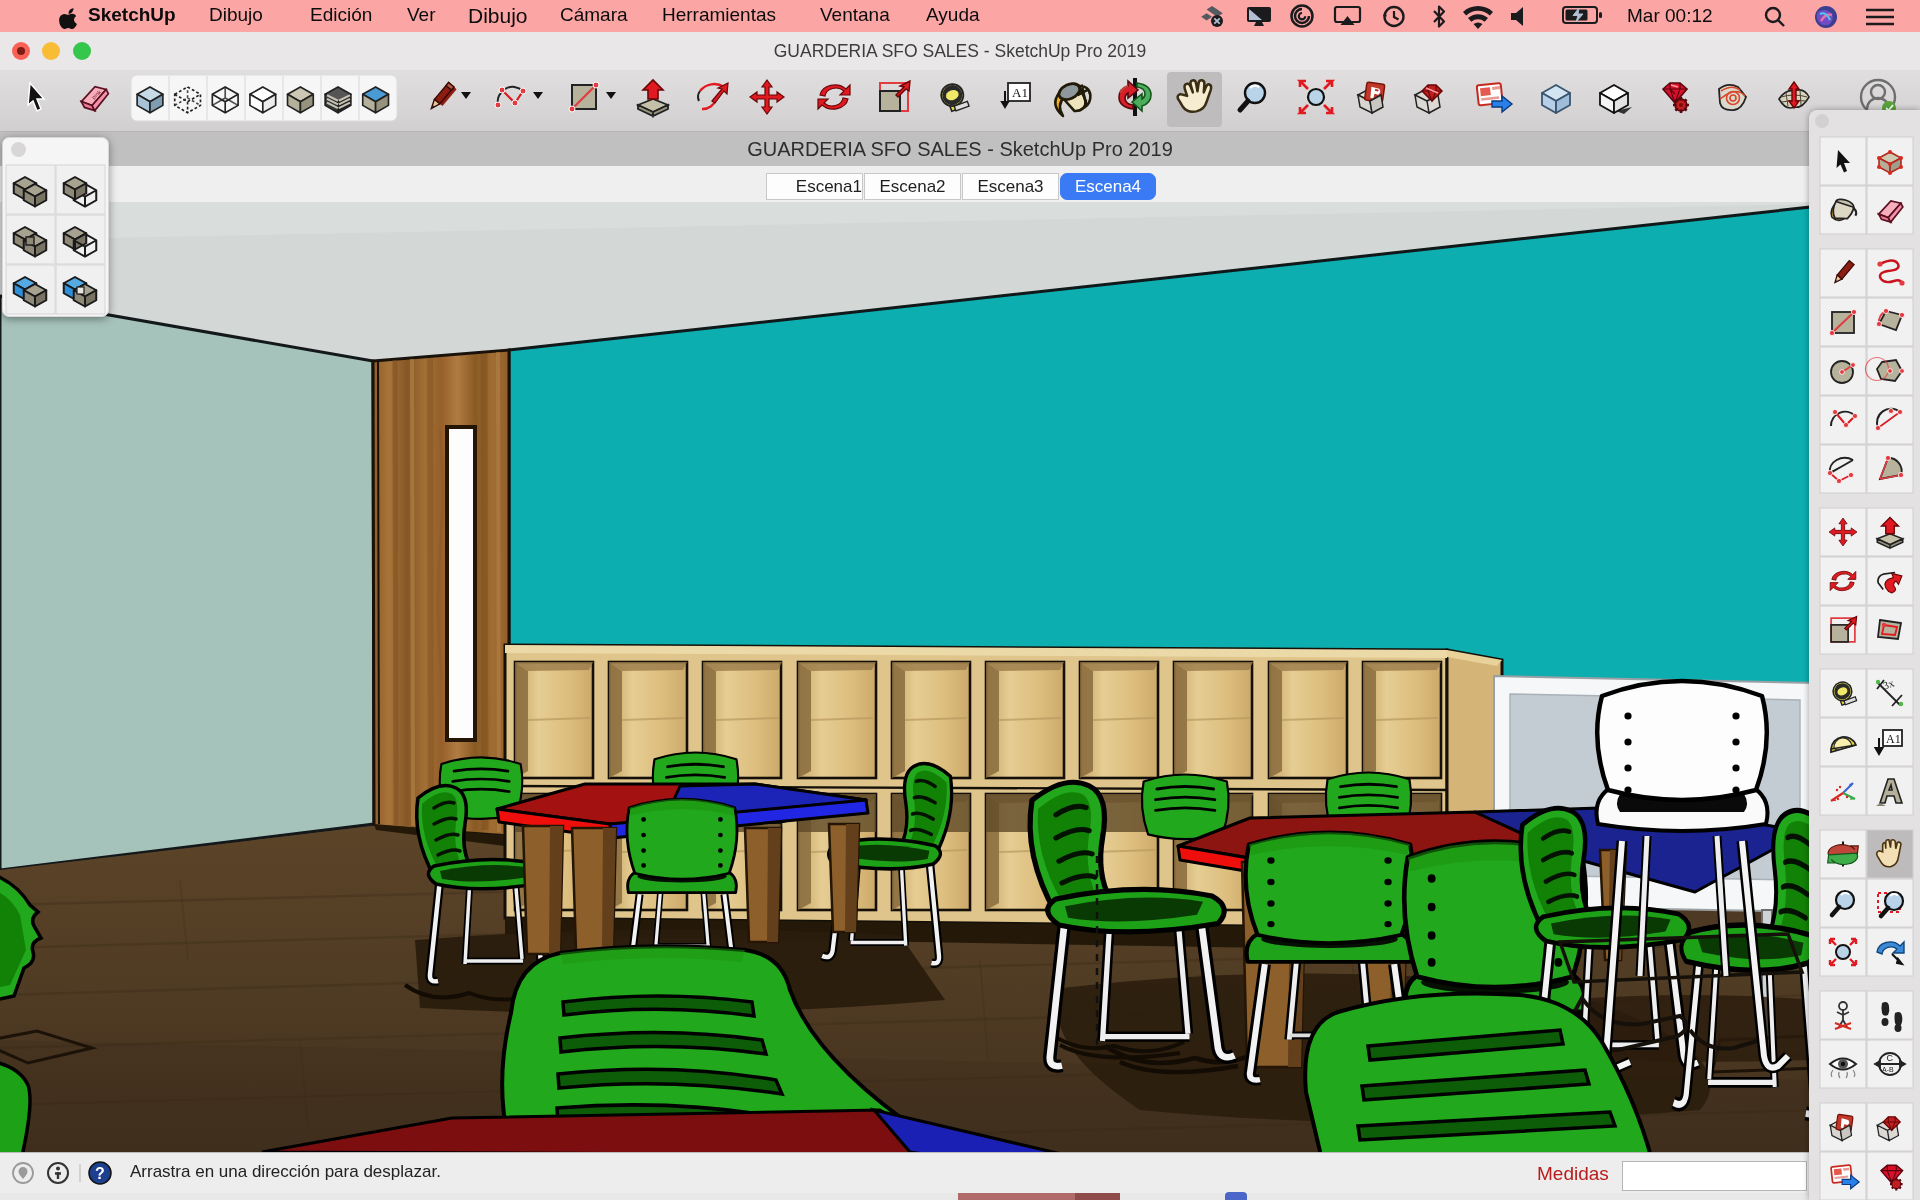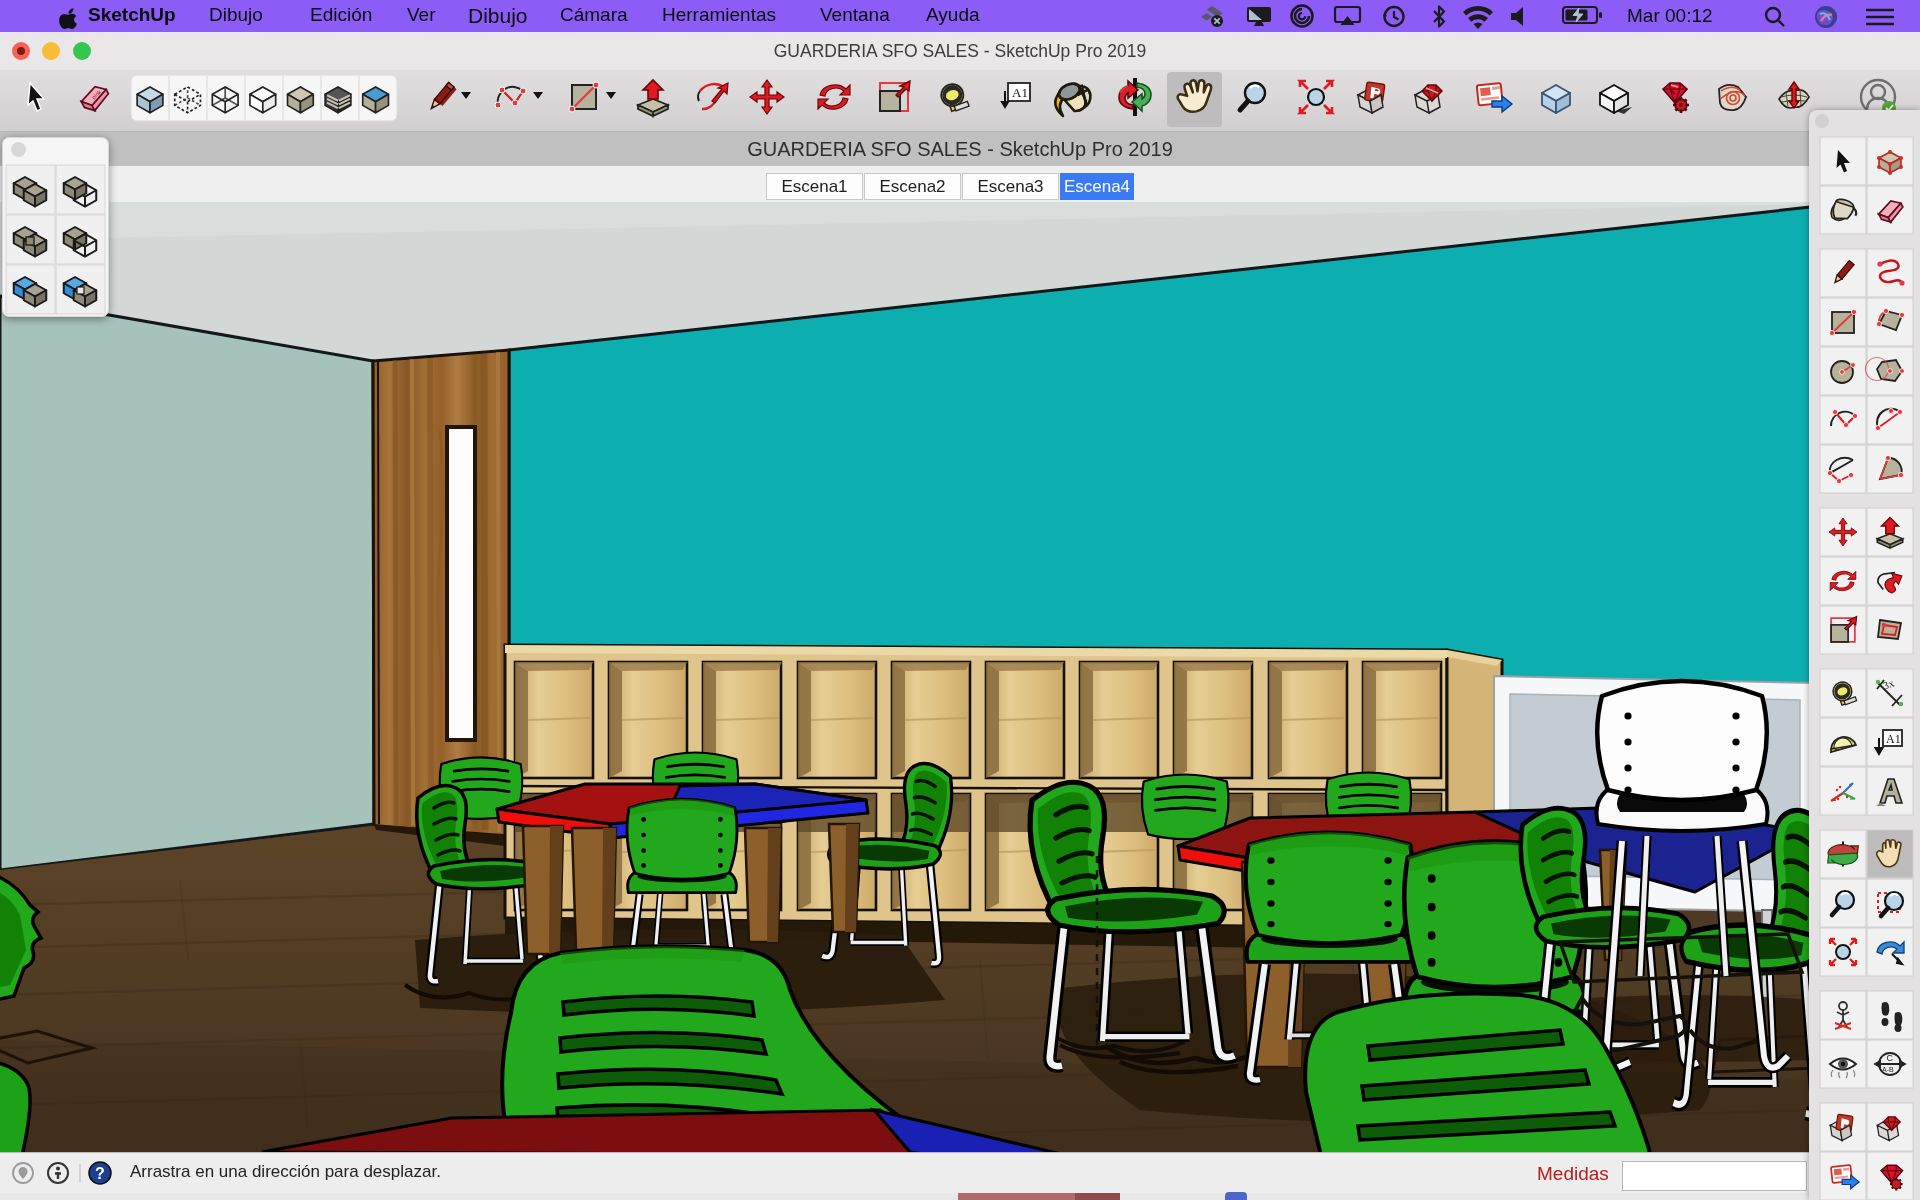--- a/index.html
+++ b/index.html
@@ -1,19 +1,19 @@
 <!DOCTYPE html>
 <html><head>
 <meta charset="utf-8">
 <style>
 html,body{margin:0;padding:0;}
 body{width:1920px;height:1200px;position:relative;overflow:hidden;
   font-family:"Liberation Sans",sans-serif;background:#4e3a24;}
 .abs{position:absolute;}
-#menubar{left:0;top:0;width:1920px;height:32px;background:#8b5cf6;color:#0b0b0c;}
+#menubar{left:0;top:0;width:1920px;height:32px;background:#fca5a5;color:#0b0b0c;}
 #titlebar{left:0;top:32px;width:1920px;height:38px;background:#e9e7e7;border-bottom:1px solid #c4c2c2;}
 .tl{position:absolute;top:42px;width:18px;height:18px;border-radius:50%;}
 #wtitle{position:absolute;top:41px;left:0;width:1920px;text-align:center;font-size:17.5px;color:#3d3d3d;}
 #toolbar{left:0;top:70px;width:1920px;height:61px;background:linear-gradient(#e0dede,#d1cfcf);border-bottom:1px solid #b7b5b5;}
 #gbar{left:0;top:132px;width:1920px;height:34px;background:#c1c0c0;text-align:center;font-size:20px;color:#2e2e2e;line-height:34px;}
 #tabstrip{left:0;top:166px;width:1920px;height:36px;background:#f0efef;}
 .tab{position:absolute;top:7px;height:27px;background:#fdfdfd;border:1px solid #c8c8c8;
   font-size:17px;color:#1e1e1e;text-align:center;line-height:26px;box-sizing:border-box;}
 .tab.active{background:#3a7bf5;color:#fff;border-color:#3a7bf5;}
 #statusbar{left:0;top:1152px;width:1920px;height:40px;background:#ededed;
@@ -687,24 +687,24 @@
 <g transform="translate(1878,97) scale(1.0)">
       <circle cx="0" cy="0" r="17" fill="none" stroke="#6e6e6e" stroke-width="2.4"></circle>
       <circle cx="0" cy="-5" r="7" fill="none" stroke="#6e6e6e" stroke-width="2.4"></circle>
       <path d="M-11,12 a11,11 0 0 1 22,0" fill="none" stroke="#6e6e6e" stroke-width="2.4"></path>
       <circle cx="11" cy="11" r="7" fill="#57a33a"></circle>
       <path d="M8,11 l2.5,2.5 L15,8" stroke="#fff" stroke-width="1.8" fill="none"></path>
     </g>
 </svg>
 <div id="gbar" class="abs">GUARDERIA SFO SALES - SketchUp Pro 2019</div>
 <div id="tabstrip" class="abs">
-<div class="tab" style="left:766px;width:97px;">Escena1</div>
+<div class="tab" style="left:766px;width:97px;text-align:right;">Escena1</div>
 <div class="tab" style="left:864px;width:97px;">Escena2</div>
 <div class="tab" style="left:962px;width:97px;">Escena3</div>
-<div class="tab active" style="left:1060px;width:74px;">Escena4</div>
+<div class="tab active" style="left:1060px;width:96px;border-radius:7px;">Escena4</div>
 </div>
 <div id="bottomsliver" class="abs"></div>
 <div class="abs" style="left:958px;top:1193px;width:150px;height:7px;background:#b06a6a;z-index:12"></div>
 <div class="abs" style="left:1075px;top:1193px;width:45px;height:7px;background:#8f4a4a;z-index:12"></div>
 <div class="abs" style="left:1225px;top:1192px;width:22px;height:8px;background:#4a66c8;border-radius:4px 4px 0 0;z-index:12"></div>
 <div id="rpal" class="abs">
 <div class="abs" style="left:6px;top:4px;width:14px;height:14px;border-radius:50%;background:#d2d0d0"></div>
 <svg class="abs" style="left:0;top:0" width="111" height="1090" viewBox="0 0 111 1090">
 <rect x="11" y="27" width="46" height="48" fill="#f2f1f1" stroke="#d0cece"></rect>
 <g transform="translate(34,51)">

